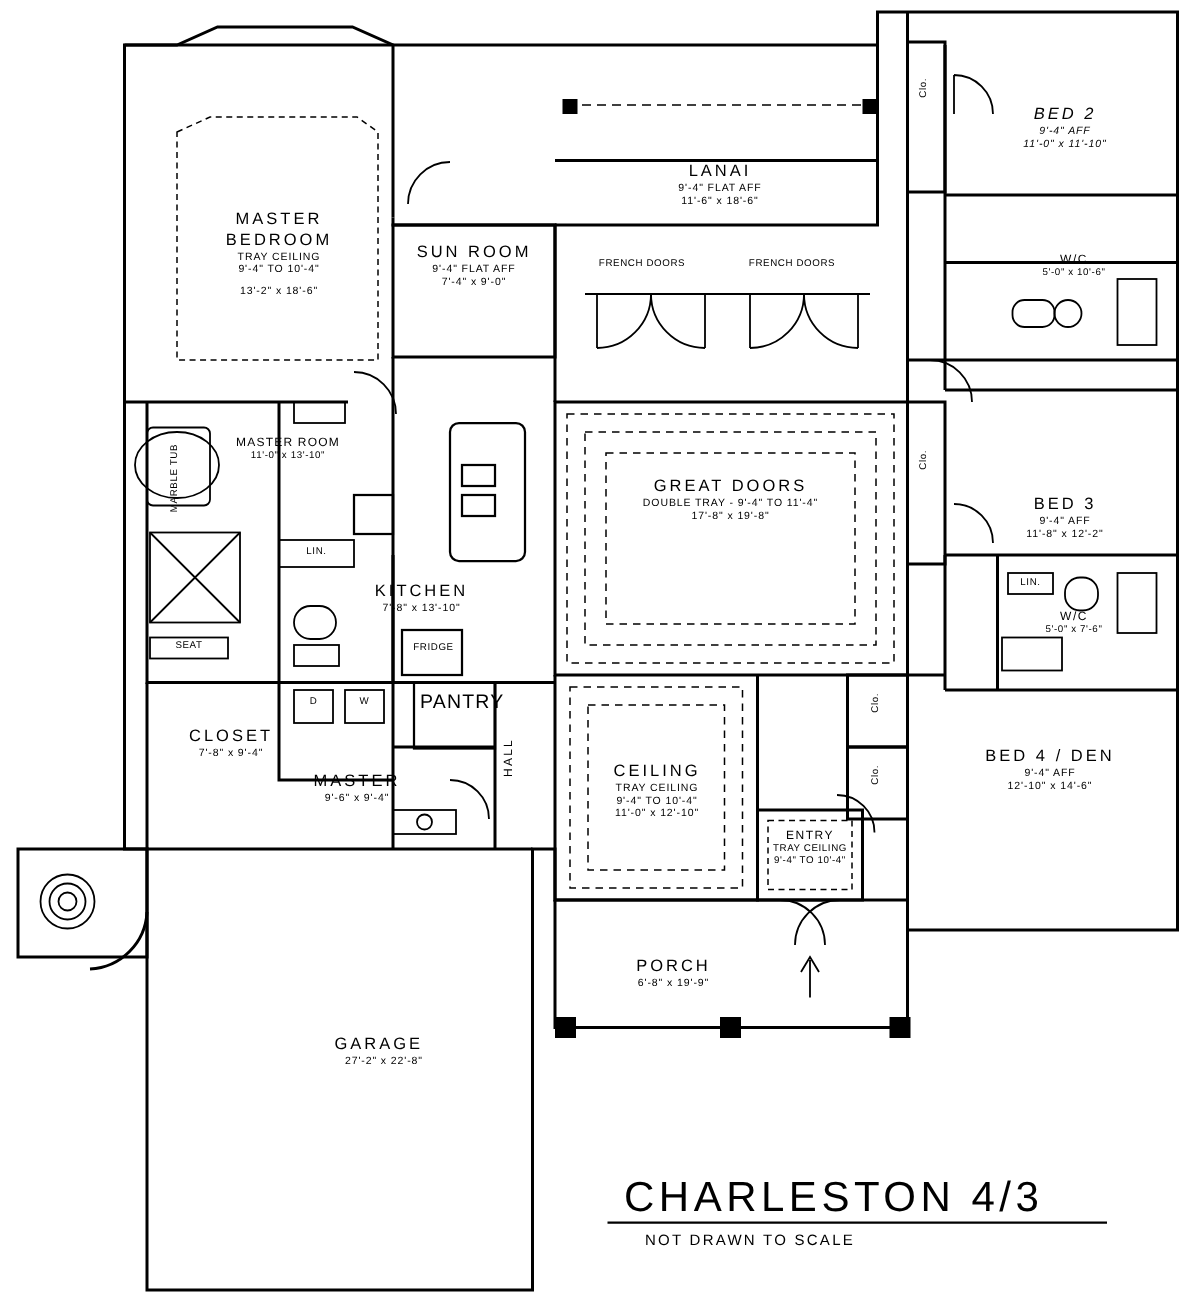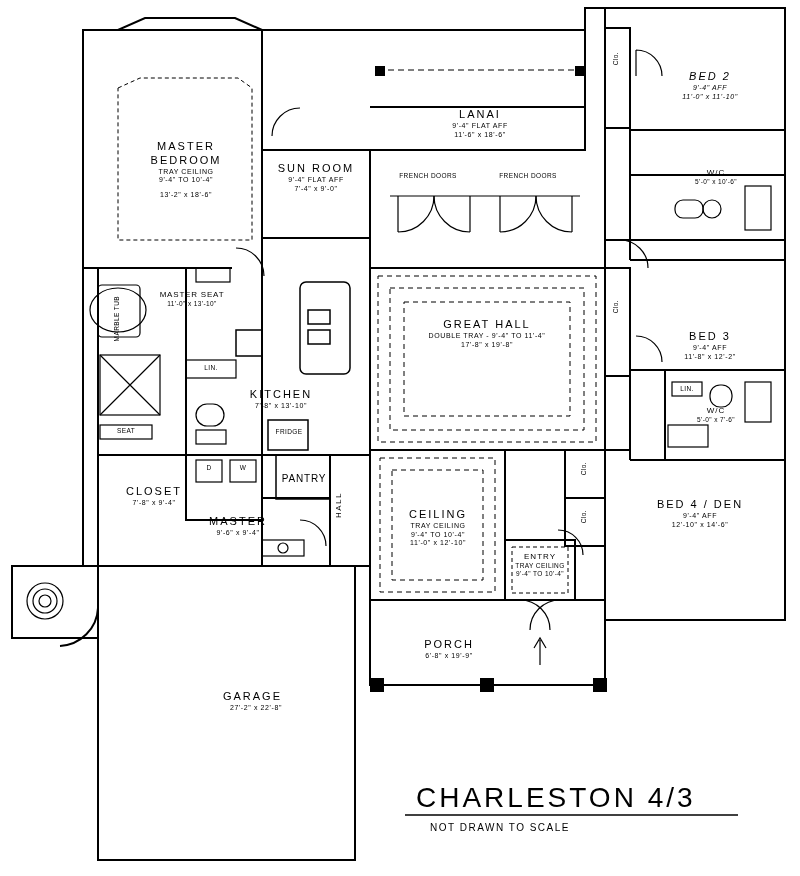--- a/index.html
+++ b/index.html
@@ -222,32 +222,32 @@
   <div class="sub">11'-8" x 12'-2"</div>
 </div>
 
 <div class="lbl rm" style="left:640px;top:498px;width:120px;">
   <div>BED 4 / DEN</div>
   <div class="sub">9'-4" AFF</div>
   <div class="sub">12'-10" x 14'-6"</div>
 </div>
 
 <div class="lbl rm" style="left:412px;top:318px;width:150px;">
-  <div>GREAT HALL</div>
+  <div>GREAT DOORS</div>
   <div class="sub">DOUBLE TRAY - 9'-4" TO 11'-4"</div>
   <div class="sub">17'-8" x 19'-8"</div>
 </div>
 
 <div class="lbl rm" style="left:232px;top:388px;width:98px;">
   <div>KITCHEN</div>
   <div class="sub">7'-8" x 13'-10"</div>
 </div>
 
 <div class="lbl" style="left:140px;top:290px;width:104px;font-size:8px;letter-spacing:.8px;">
-  <div>MASTER SEAT</div>
+  <div>MASTER ROOM</div>
   <div class="tiny">11'-0" x 13'-10"</div>
 </div>
 
 <div class="lbl rm" style="left:100px;top:485px;width:108px;">
   <div>CLOSET</div>
   <div class="sub">7'-8" x 9'-4"</div>
 </div>
 
 <div class="lbl rm" style="left:190px;top:515px;width:96px;">
   <div>MASTER</div>
@@ -270,21 +270,21 @@
 <div class="lbl rm" style="left:404px;top:638px;width:90px;">
   <div>PORCH</div>
   <div class="sub">6'-8" x 19'-9"</div>
 </div>
 
 <div class="lbl rm" style="left:170px;top:690px;width:112px;text-align:right;">
   <div>GARAGE</div>
   <div class="sub">27'-2" x 22'-8"</div>
 </div>
 
-<div class="lbl" style="left:280px;top:460px;width:48px;font-size:10px;letter-spacing:.8px;margin-top:13px;">
+<div class="lbl" style="left:280px;top:460px;width:48px;font-size:13px;letter-spacing:.8px;">
   <div>PANTRY</div>
 </div>
 
 <div class="lbl vert" style="left:334px;top:492px;font-size:8px;letter-spacing:1.5px;">
   <span>HALL</span>
 </div>
 
 <div class="lbl" style="left:676px;top:168px;width:80px;font-size:8px;letter-spacing:1px;">
   <div>W/C</div>
   <div class="tiny">5'-0" x 10'-6"</div>

